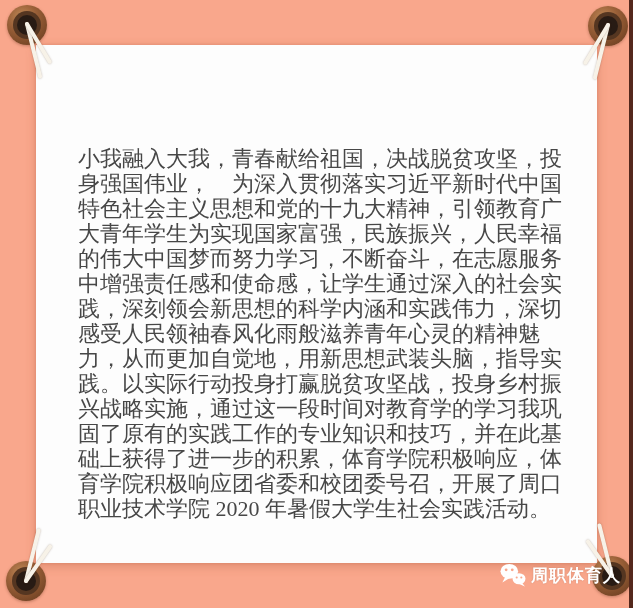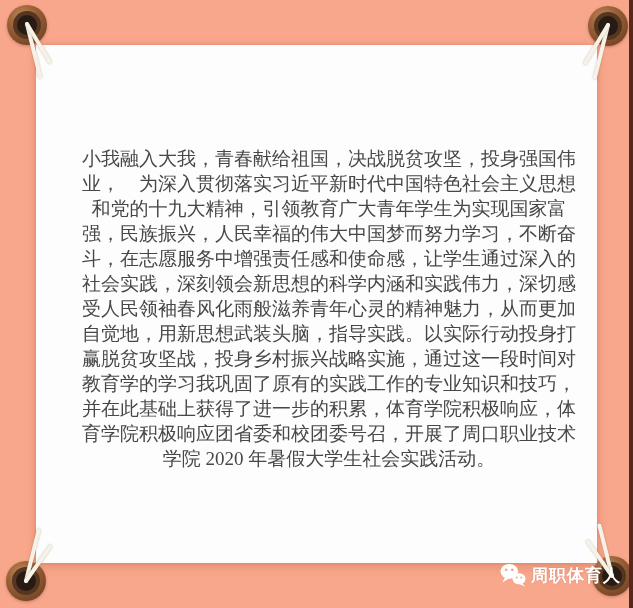--- a/index.html
+++ b/index.html
@@ -24,22 +24,22 @@
   }
   .paper{
     position:absolute;left:36px;top:45px;width:561px;height:518px;
     background:var(--paper);
     box-shadow:0 3px 10px rgba(170,85,55,.32),0 0 3px rgba(170,85,55,.25);
     z-index:1;
   }
   .essay{
     position:absolute;left:42px;top:101px;width:502px;margin:0;
     font-family:"Liberation Serif","DejaVu Serif",serif;
-    font-size:19px;line-height:25px;color:var(--text);
-    text-align:center;word-break:break-all;
+    font-size:22px;line-height:25px;color:var(--text);
+    text-align:left;word-break:break-all;
   }
   .pin{
     position:absolute;width:40px;height:40px;border-radius:50%;z-index:2;
     background:radial-gradient(circle at 38% 30%, #c08a58 0%, var(--pin-brown) 38%, #7b4928 72%, #693c22 100%);
     box-shadow:0 1px 3px rgba(90,40,20,.35);
   }
   .pin-mid{
     position:absolute;left:50%;top:50%;width:28px;height:28px;margin:-14px 0 0 -14px;
     border-radius:50%;background:#553621;
   }

